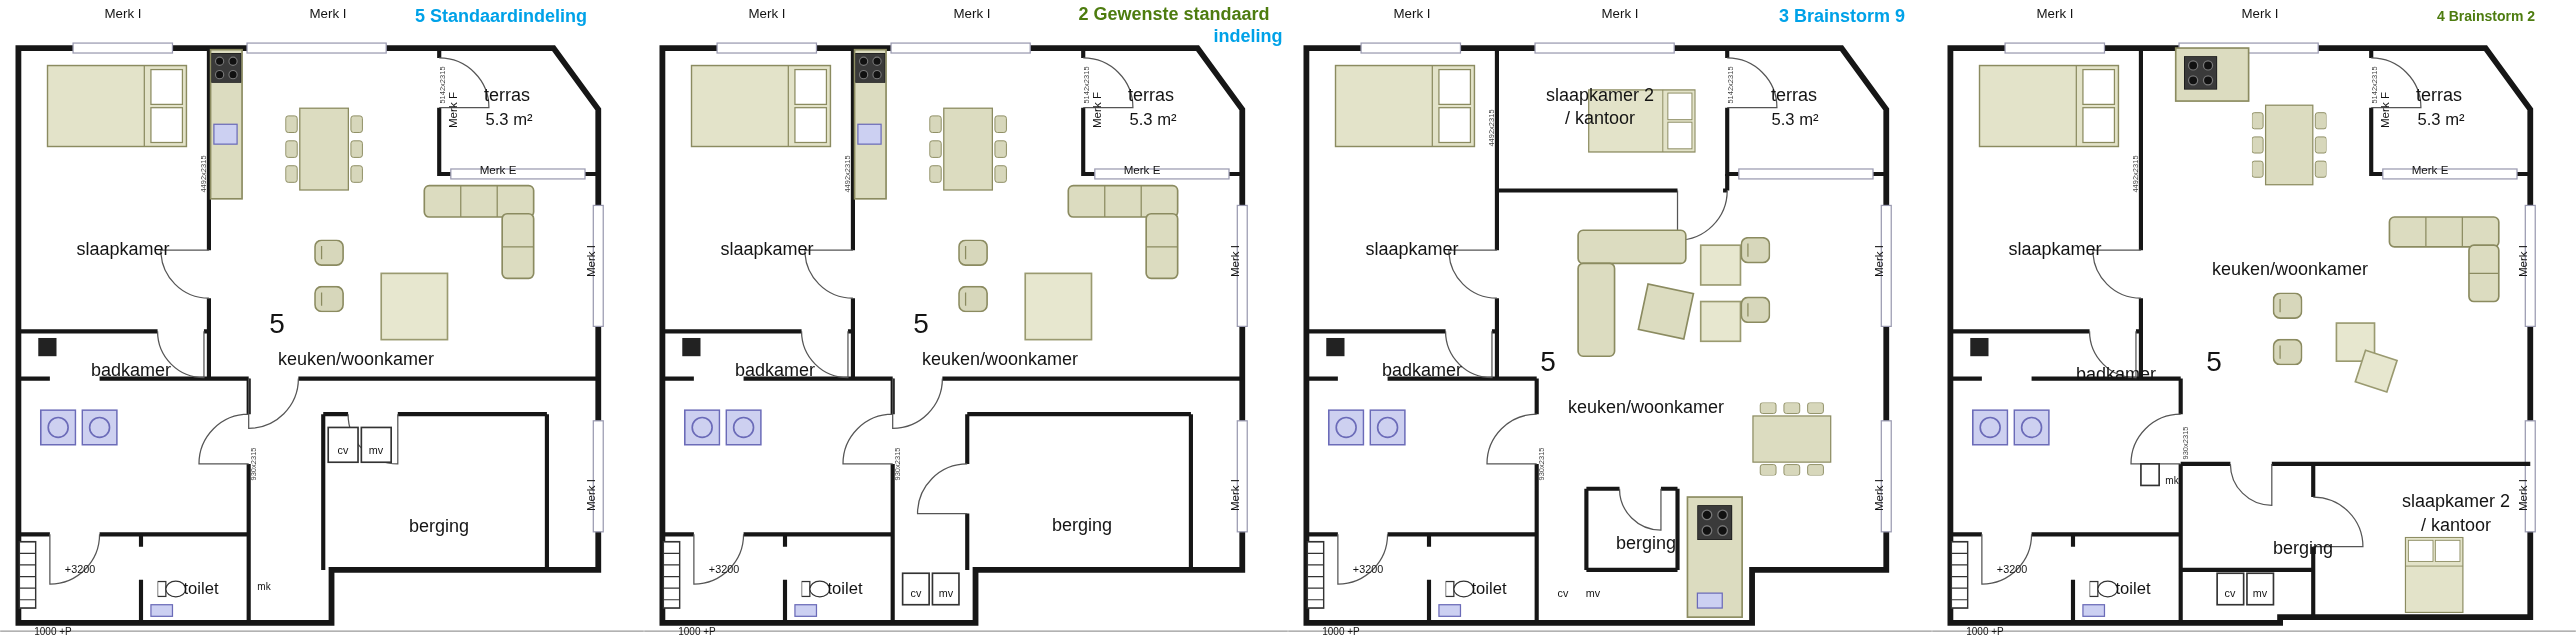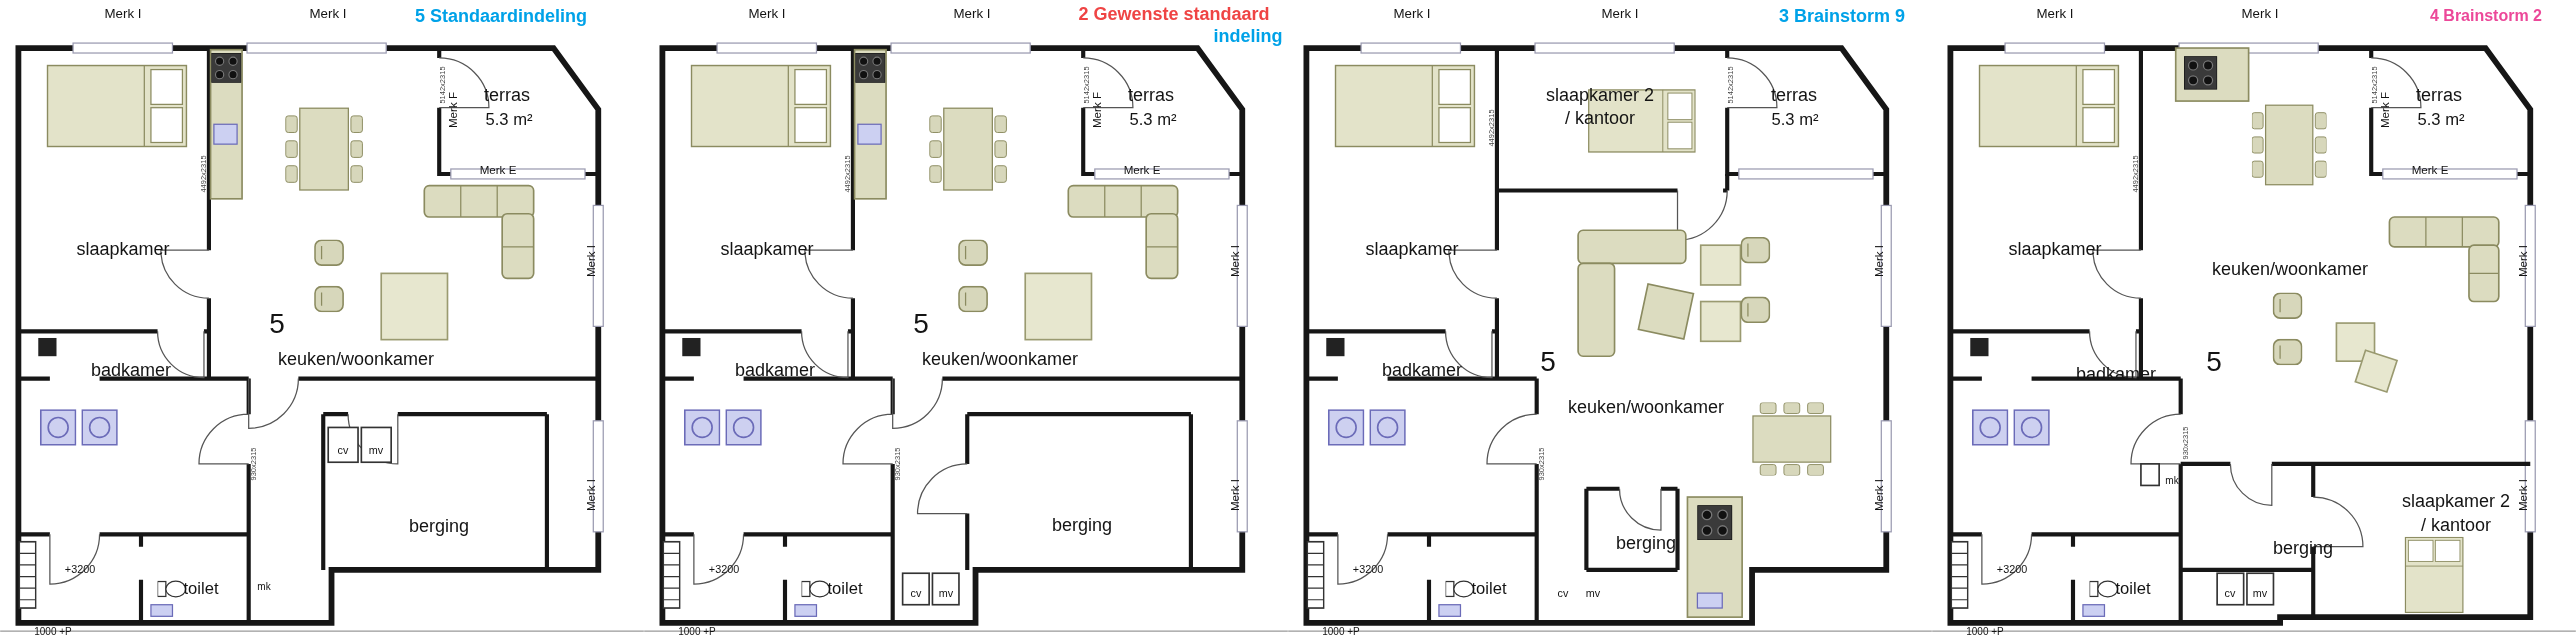--- a/index.html
+++ b/index.html
@@ -200,21 +200,21 @@
       </g>
       <rect x="46" y="408" width="22" height="22" fill="#222222"></rect>
       <use href="#wc" x="190" y="698" width="36" height="26"></use>
       <rect class="fixture" x="182" y="730" width="26" height="14"></rect>
       <use href="#grille" x="22" y="652" width="22" height="84"></use>
       <line class="thin" x1="0" y1="762" x2="777" y2="762"></line>
     </svg>
     <div class="labels">
         <span style="left: 123px; top: 10px; font-size: 13.3px; transform: translate(-50%, -50%);">Merk I</span>
         <span style="left: 328px; top: 10px; font-size: 13.3px; transform: translate(-50%, -50%);">Merk I</span>
-        <span style="left: 530px; top: 10px; font-size: 18px; color: #ef4444; font-weight: bold; transform: translate(-50%, -50%);">2 Gewenste standaard</span>
+        <span style="left: 530px; top: 10px; font-size: 18px; color: #4d7c0f; font-weight: bold; transform: translate(-50%, -50%);">2 Gewenste standaard</span>
         <span style="left: 590px; top: 31.5px; font-size: 18px; color: rgb(0, 162, 232); font-weight: bold; transform: translate(-50%, -50%); padding-left: 28px;">indeling</span>
         <span style="left: 507px; top: 91px; font-size: 18px; transform: translate(-50%, -50%);">terras</span>
         <span style="left: 509px; top: 116px; font-size: 16.6px; transform: translate(-50%, -50%);">5.3 m²</span>
         <span style="left: 453px; top: 106px; font-size: 11.6px; transform: translate(-50%, -50%) rotate(-90deg);">Merk F</span>
         <span style="left: 498px; top: 166px; font-size: 11.6px; transform: translate(-50%, -50%);">Merk E</span>
         <span style="left: 591px; top: 257px; font-size: 11.6px; transform: translate(-50%, -50%) rotate(-90deg);">Merk I</span>
         <span style="left: 591px; top: 491px; font-size: 11.6px; transform: translate(-50%, -50%) rotate(-90deg);">Merk I</span>
         <span style="left: 123px; top: 245px; font-size: 18px; transform: translate(-50%, -50%);">slaapkamer</span>
         <span style="left: 277px; top: 320px; font-size: 28px; transform: translate(-50%, -50%);">5</span>
         <span style="left: 356px; top: 355px; font-size: 18px; transform: translate(-50%, -50%);">keuken/woonkamer</span>
@@ -345,21 +345,21 @@
       </g>
       <rect x="46" y="408" width="22" height="22" fill="#222222"></rect>
       <use href="#wc" x="190" y="698" width="36" height="26"></use>
       <rect class="fixture" x="182" y="730" width="26" height="14"></rect>
       <use href="#grille" x="22" y="652" width="22" height="84"></use>
       <line class="thin" x1="0" y1="762" x2="777" y2="762"></line>
     </svg>
     <div class="labels">
         <span style="left: 123px; top: 10px; font-size: 13.3px; transform: translate(-50%, -50%);">Merk I</span>
         <span style="left: 328px; top: 10px; font-size: 13.3px; transform: translate(-50%, -50%);">Merk I</span>
-        <span style="left: 554px; top: 11.6px; font-size: 16px; color: #ec4899; font-weight: bold; transform: translate(-50%, -50%);">4 Brainstorm 2</span>
+        <span style="left: 554px; top: 11.6px; font-size: 14px; color: #4d7c0f; font-weight: bold; transform: translate(-50%, -50%);">4 Brainstorm 2</span>
         <span style="left: 507px; top: 91px; font-size: 18px; transform: translate(-50%, -50%);">terras</span>
         <span style="left: 509px; top: 116px; font-size: 16.6px; transform: translate(-50%, -50%);">5.3 m²</span>
         <span style="left: 453px; top: 106px; font-size: 11.6px; transform: translate(-50%, -50%) rotate(-90deg);">Merk F</span>
         <span style="left: 498px; top: 166px; font-size: 11.6px; transform: translate(-50%, -50%);">Merk E</span>
         <span style="left: 591px; top: 257px; font-size: 11.6px; transform: translate(-50%, -50%) rotate(-90deg);">Merk I</span>
         <span style="left: 591px; top: 491px; font-size: 11.6px; transform: translate(-50%, -50%) rotate(-90deg);">Merk I</span>
         <span style="left: 123px; top: 245px; font-size: 18px; transform: translate(-50%, -50%);">slaapkamer</span>
         <span style="left: 358px; top: 265px; font-size: 18px; transform: translate(-50%, -50%);">keuken/woonkamer</span>
         <span style="left: 282px; top: 358px; font-size: 28px; transform: translate(-50%, -50%);">5</span>
         <span style="left: 184px; top: 370px; font-size: 18px; transform: translate(-50%, -50%);">badkamer</span>

